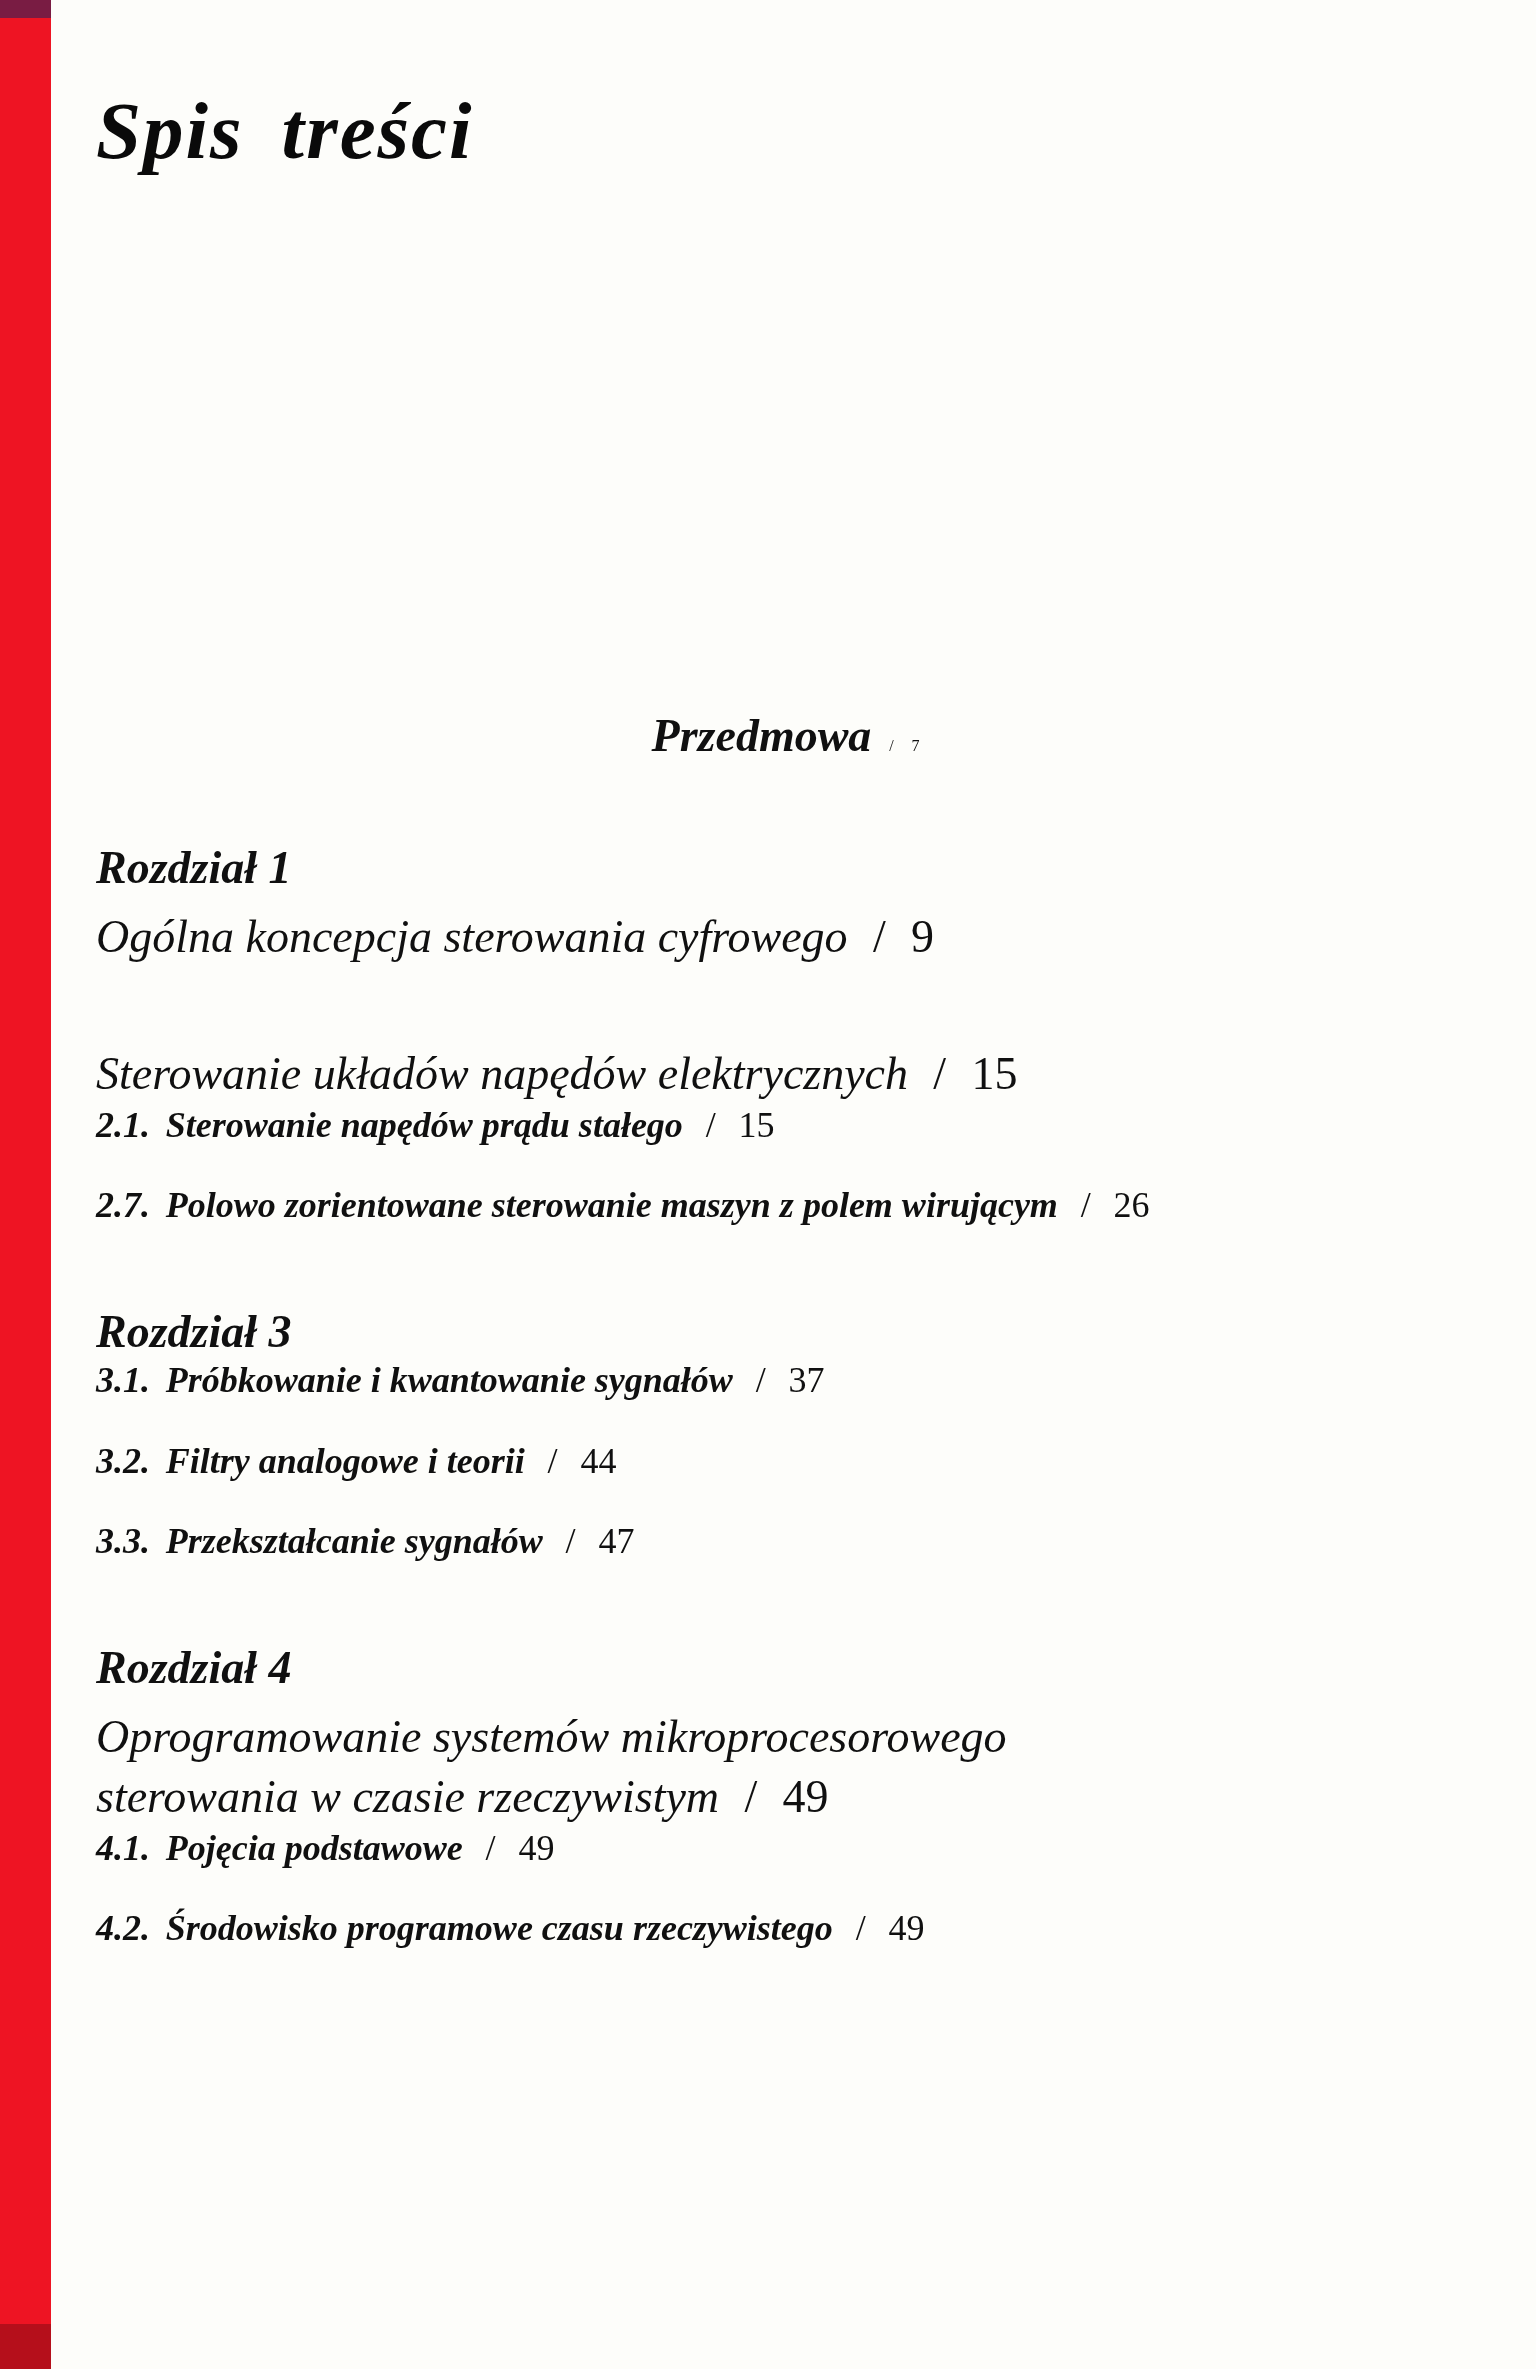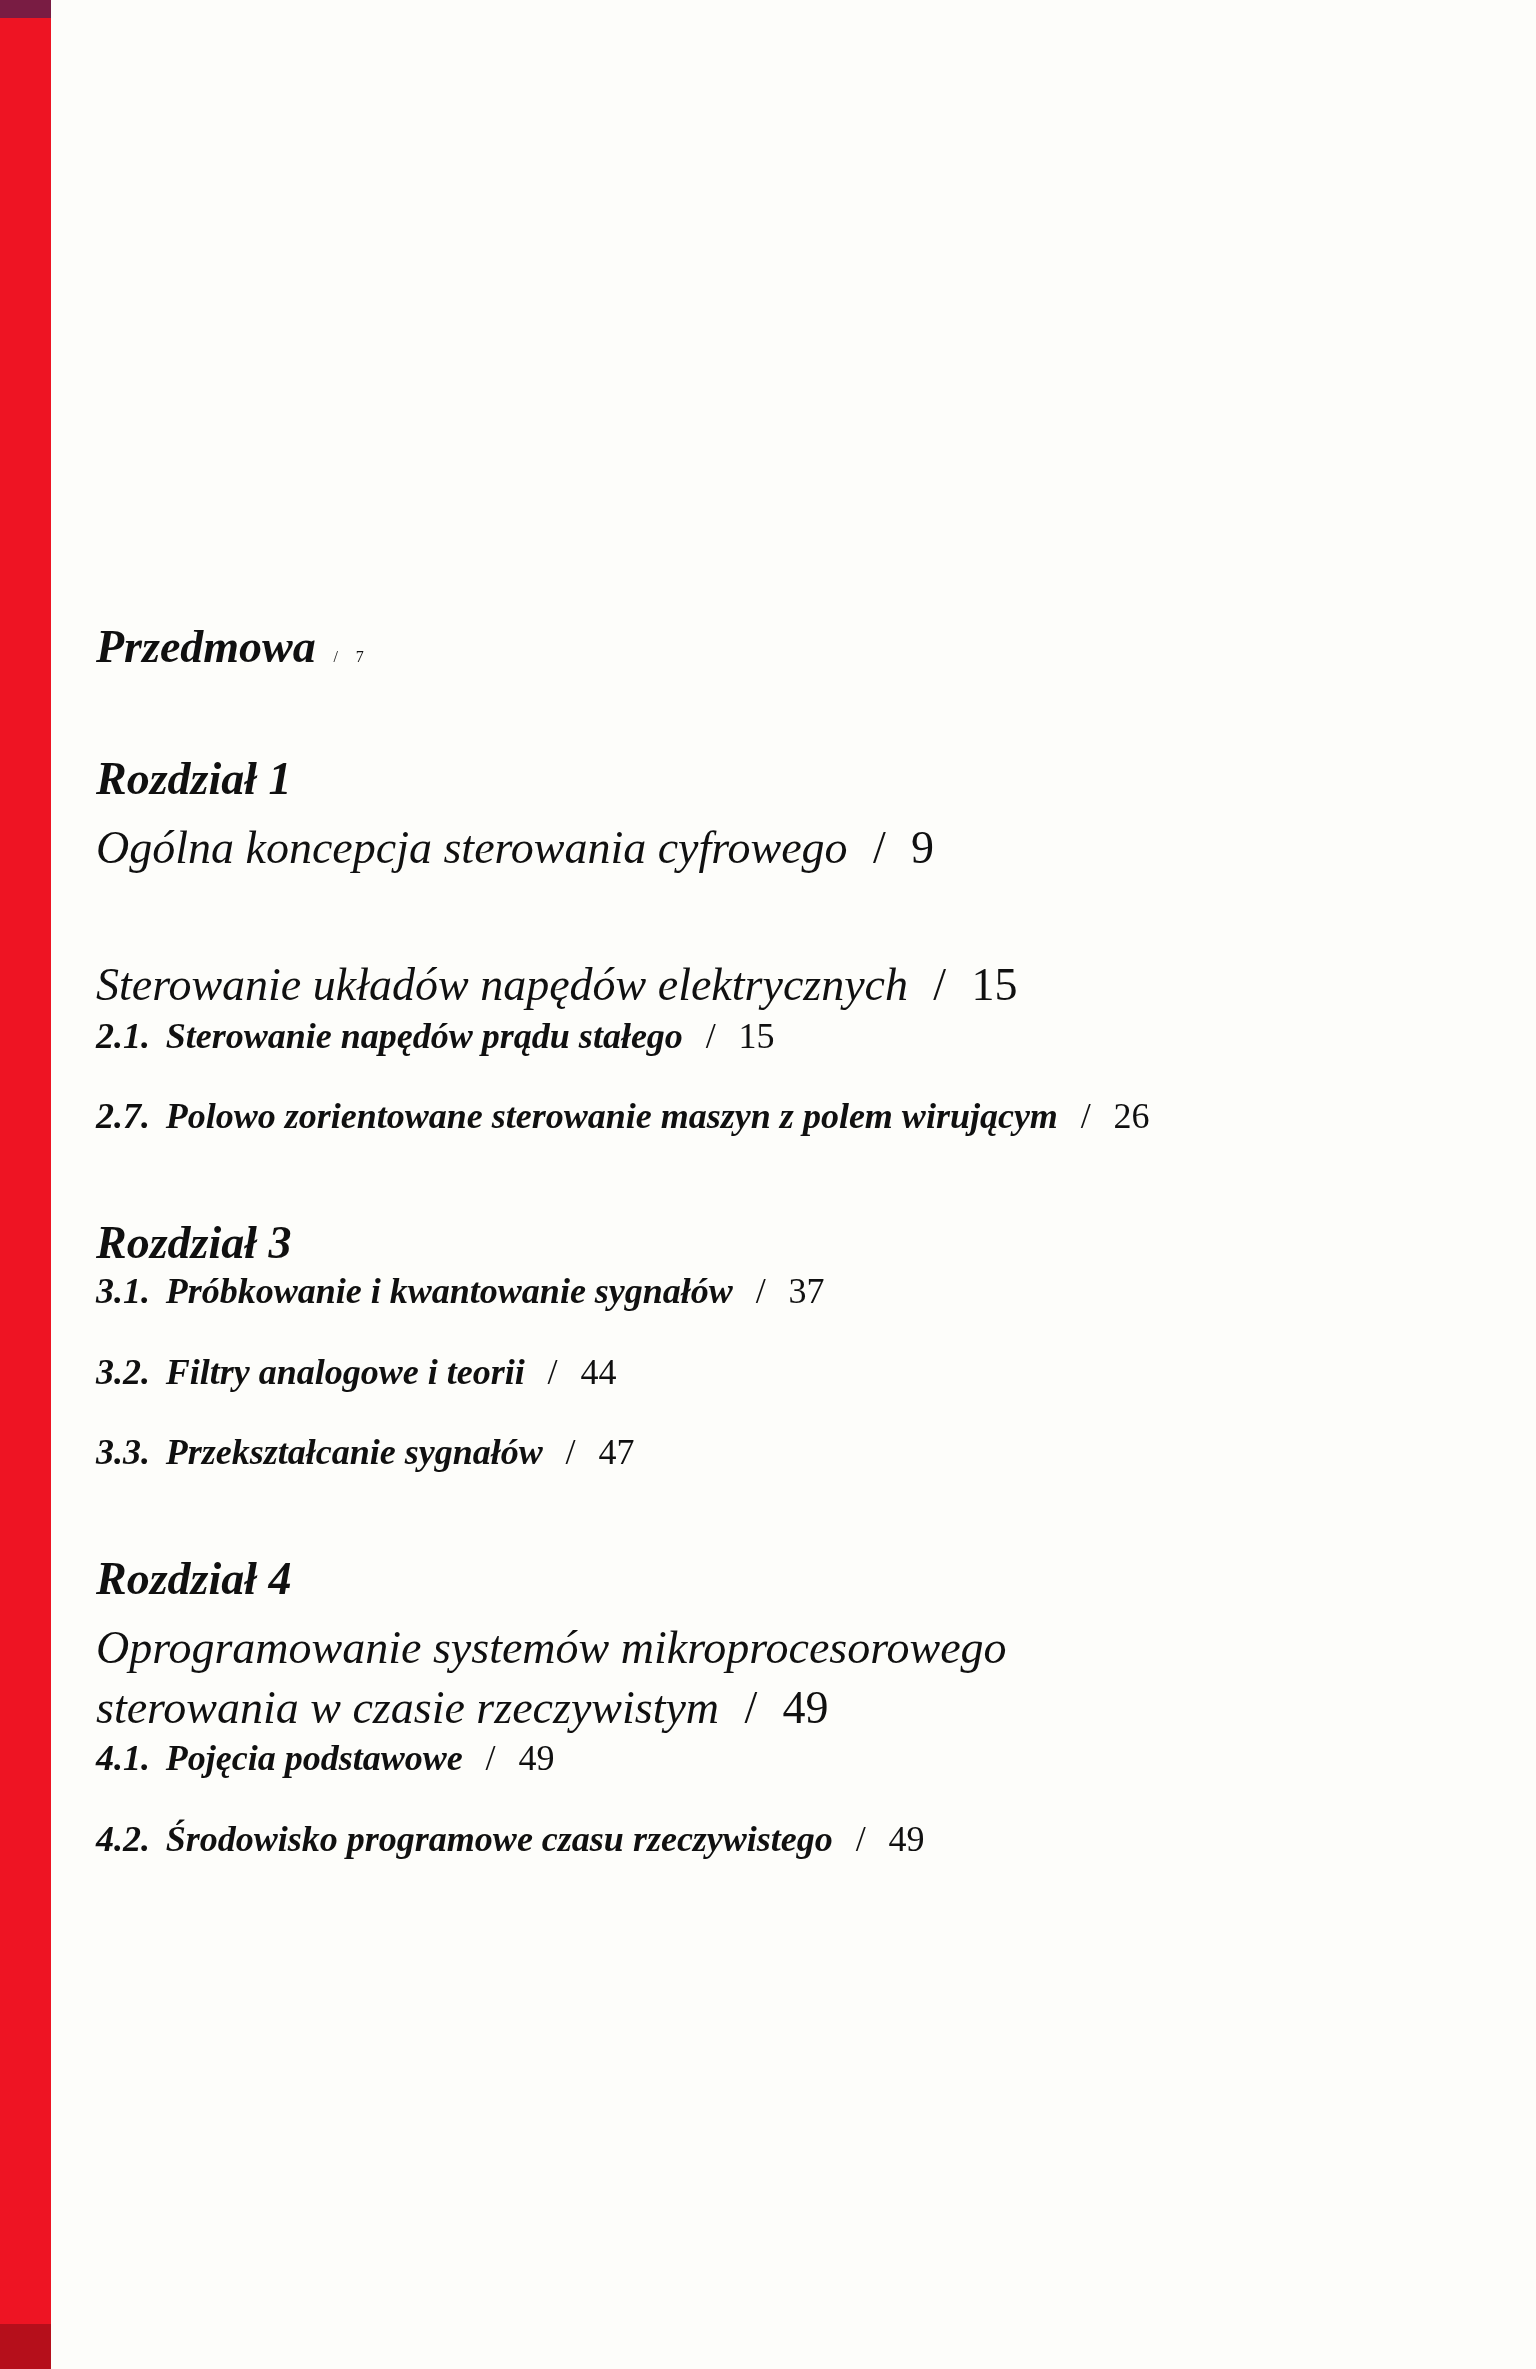--- a/index.html
+++ b/index.html
@@ -33,21 +33,21 @@
   .page-title {
     font-size: 81px;
     font-weight: bold;
     font-style: italic;
     letter-spacing: 2px;
     word-spacing: 15.8px;
     line-height: 1.1;
     color: #0a0a0a;
   }
 
-  .entry.preface { margin-top: 532px; line-height: 1.3; }
+  .entry.preface { margin-top: 532px; line-height: 1.3; text-align: center; }
 
   .entry-label,
   .chapter-heading {
     font-size: 46px;
     font-weight: bold;
     font-style: italic;
     line-height: 1.2;
   }
 
   .chapter { margin-top: 77px; }
@@ -89,20 +89,21 @@
 
 <div class="scan-page">
 
   <div class="edge-stripe" style="background: rgb(238, 20, 35);">
     <div class="stripe-shade top"></div>
     <div class="stripe-shade bottom"></div>
   </div>
 
   <main class="content">
 
+    <h1 class="page-title">Spis treści</h1>
 
     <div class="entry preface">
       <span class="entry-label">Przedmowa</span>
       <span class="sep">/</span>
       <span class="pagenum">7</span>
     </div>
 
     <section class="chapter chapter-1">
       <div class="chapter-heading">Rozdział 1</div>
       <div class="chapter-title-row">

